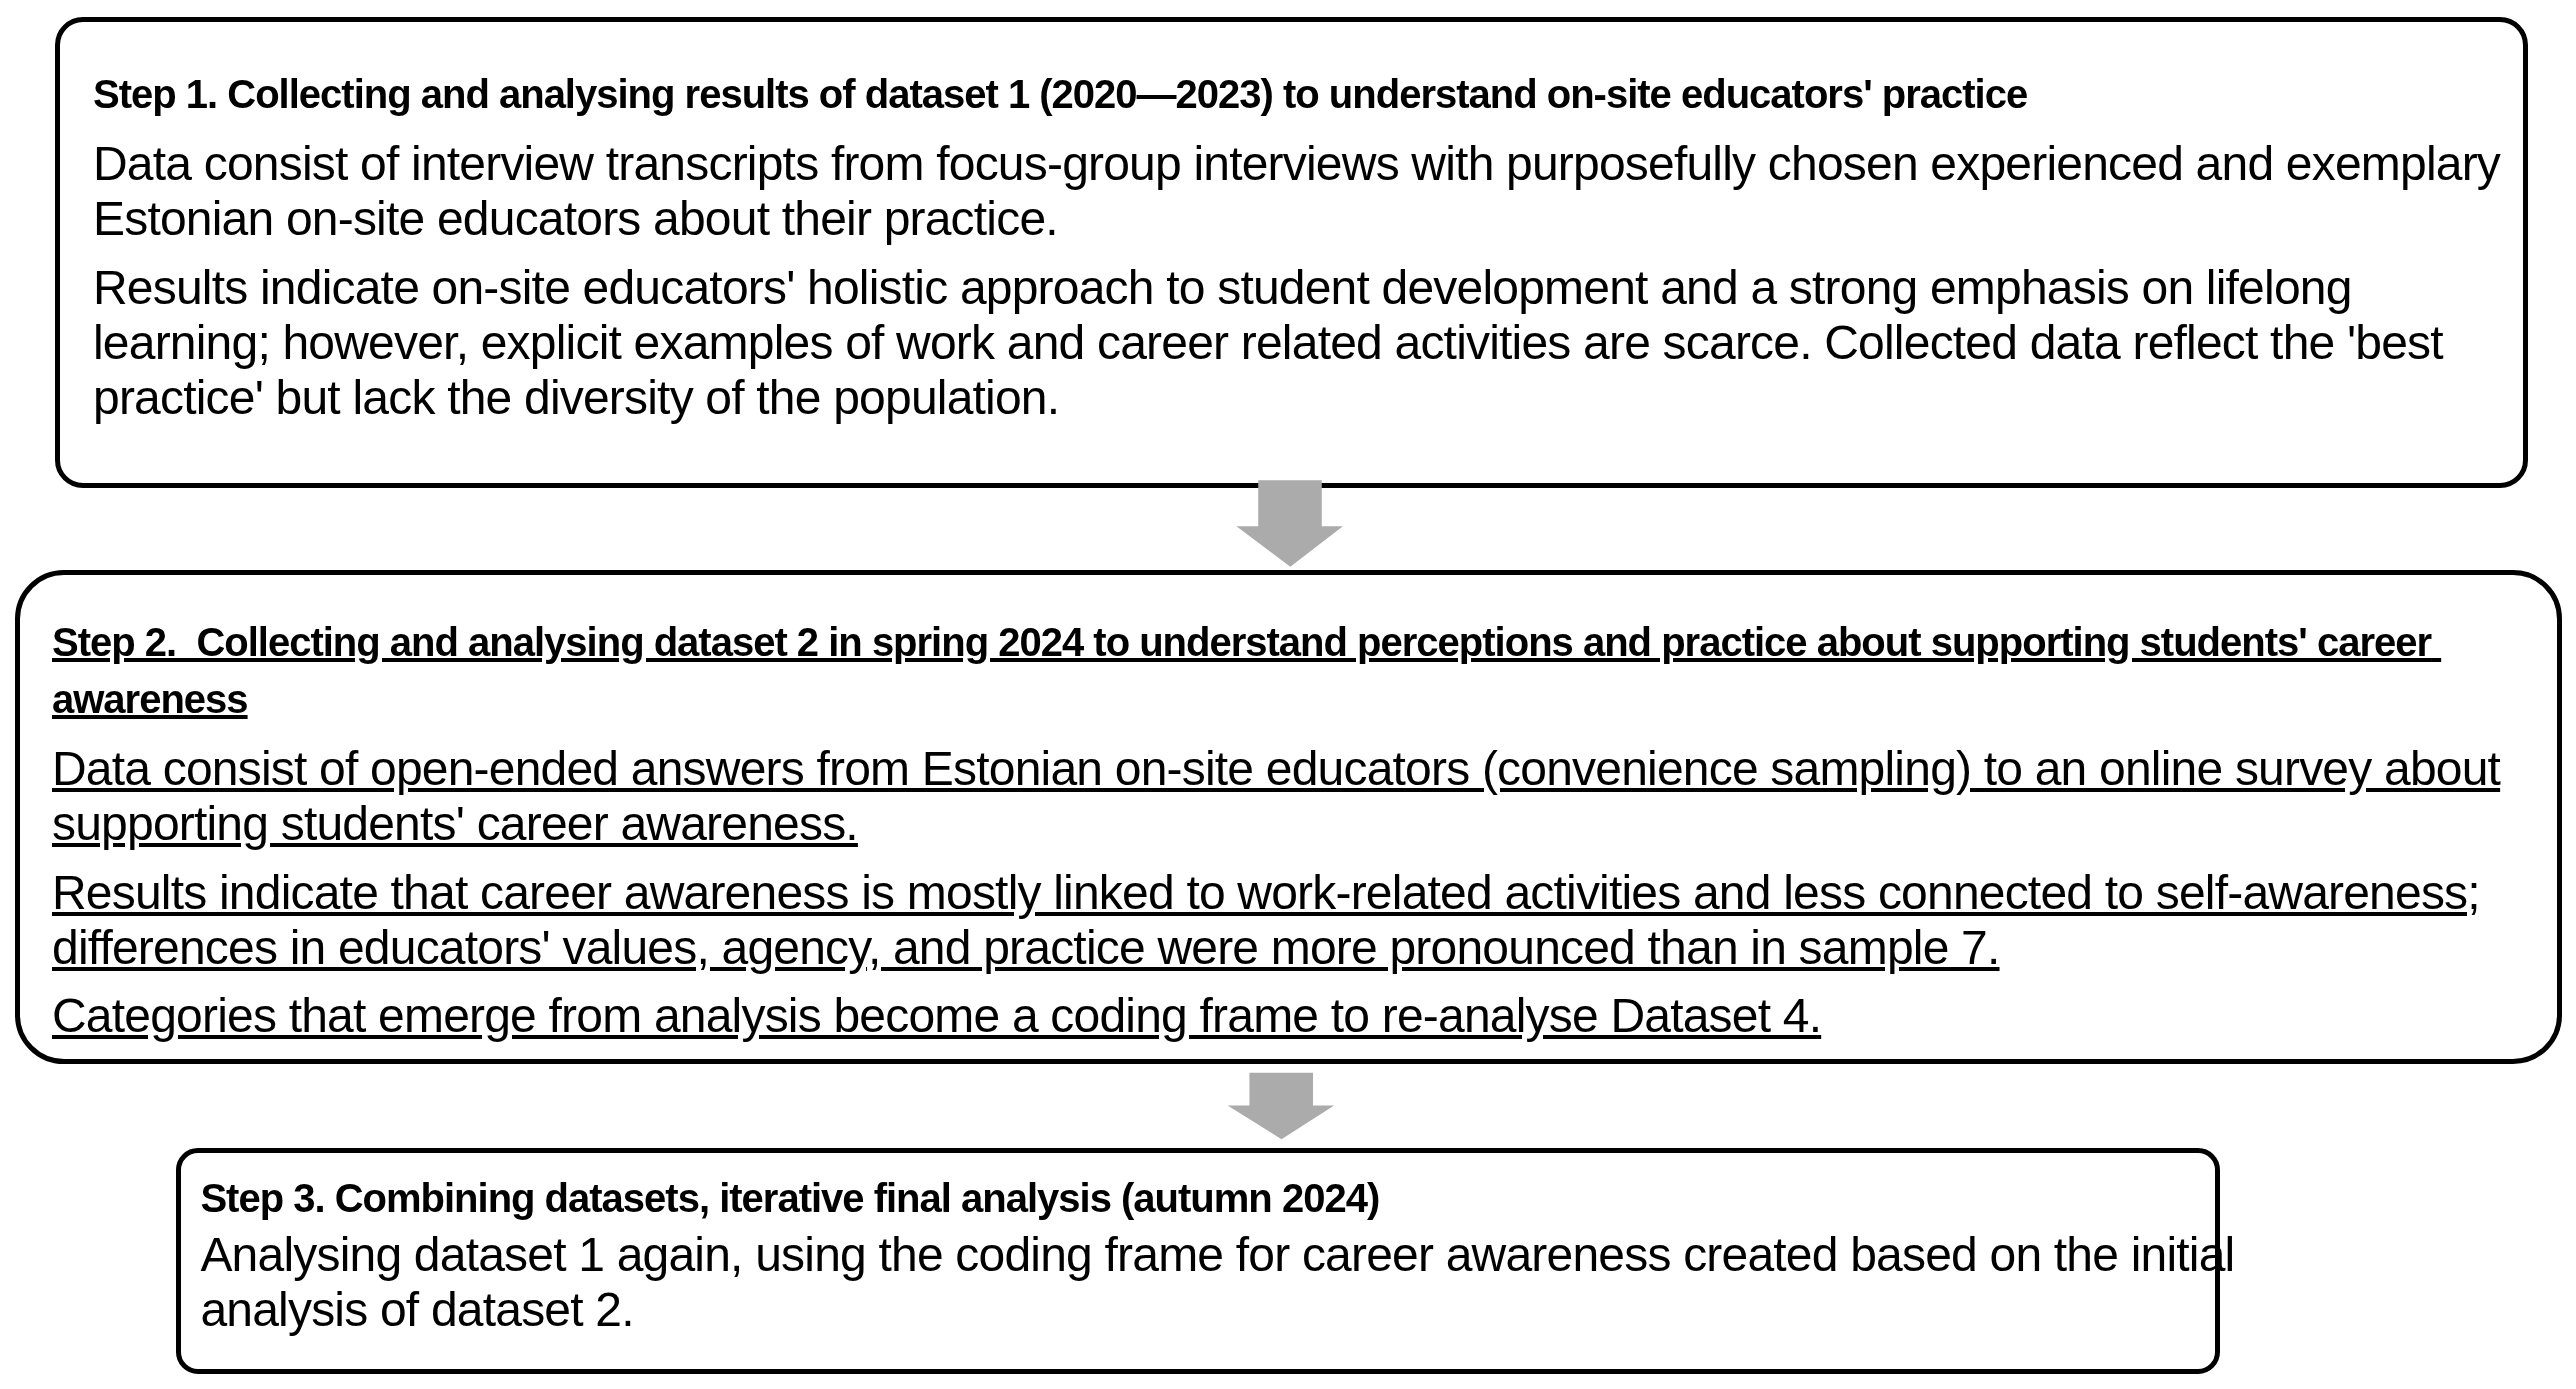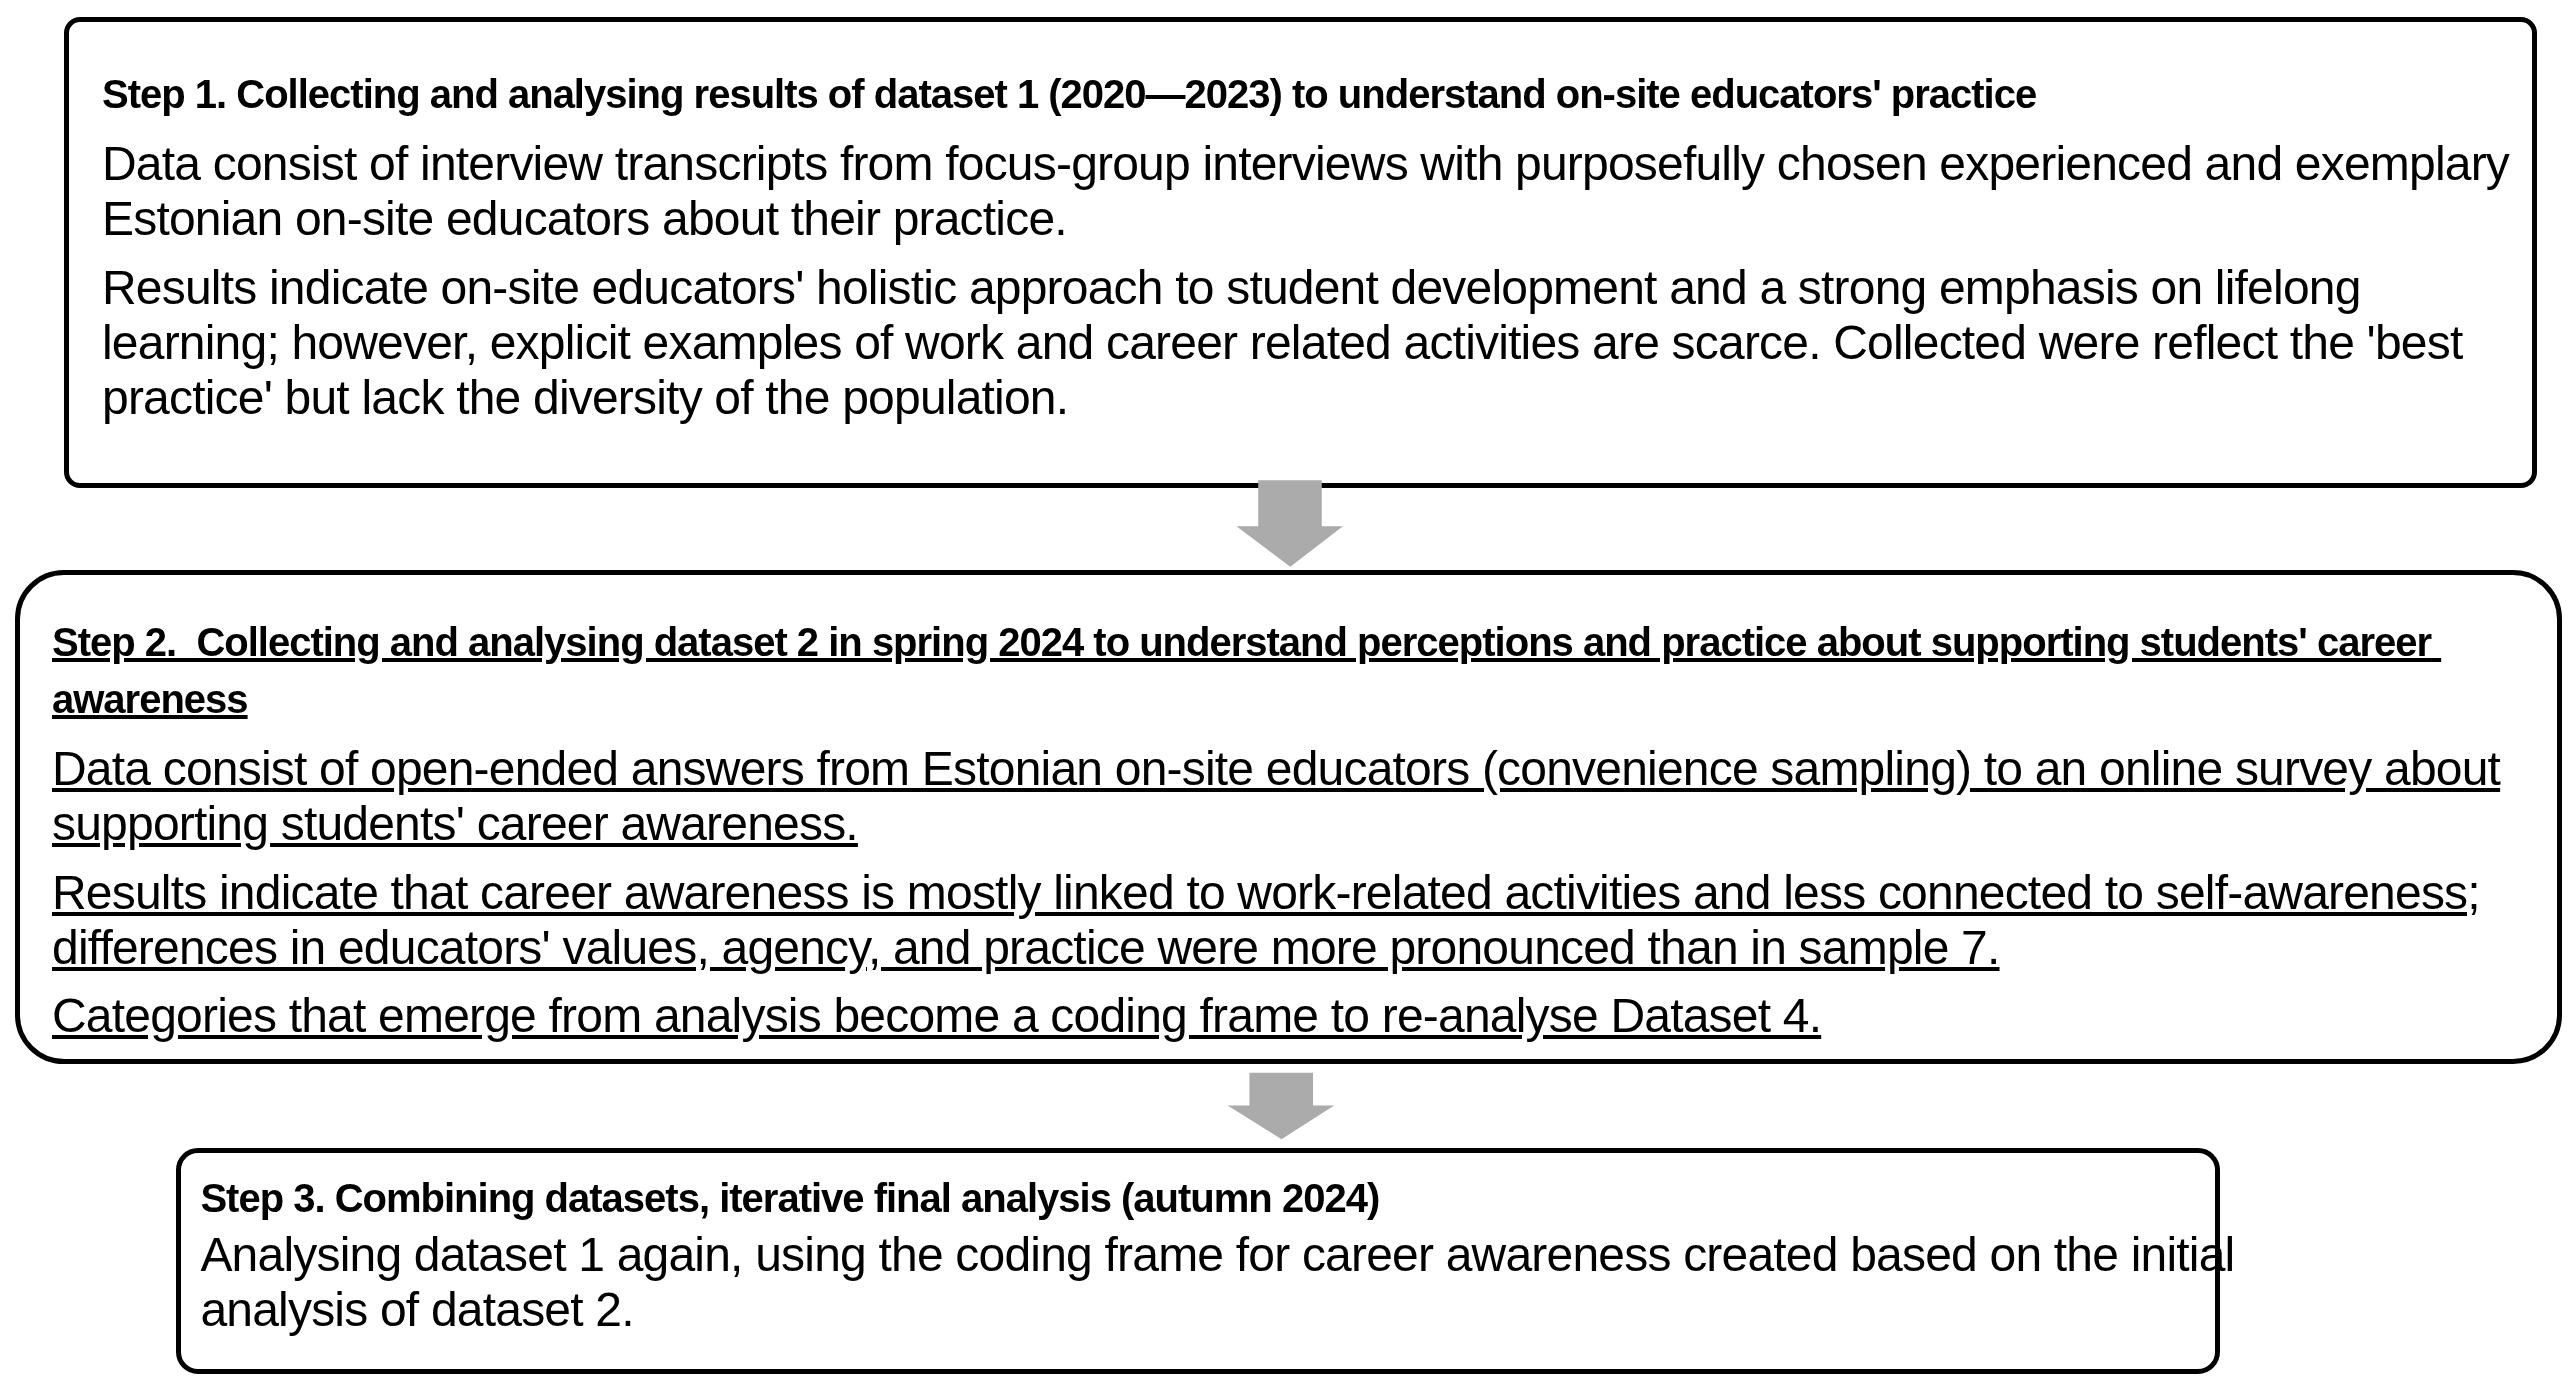--- a/index.html
+++ b/index.html
@@ -15,22 +15,22 @@
       font-family: "Liberation Sans", "DejaVu Sans", sans-serif;
       color: #000000;
     }
     .step-box {
       position: absolute;
       box-sizing: border-box;
       border: 5.5px solid #000000;
       background: #ffffff;
     }
     #step1 {
-      left: 64px; top: 17px; width: 2473px; height: 471px;
-      border-radius: 16px;
+      left: 55px; top: 17px; width: 2473px; height: 471px;
+      border-radius: 28px;
       padding: 44px 18px 0 33px;
     }
     #step2 {
       left: 15px; top: 570px; width: 2547px; height: 494px;
       border-radius: 49px;
       padding: 39px 0 0 32px;
       text-decoration: underline;
     }
     #step3 {
       left: 176px; top: 1148px; width: 2044px; height: 226px;
@@ -60,21 +60,21 @@
     }
     #arrow1 { left: 1231px; top: 479px; width: 118px; height: 91px; }
     #arrow2 { left: 1224px; top: 1070px; width: 115px; height: 72px; }
   </style>
 </head>
 <body>
 
 <div class="step-box" id="step1">
   <p class="step-title">Step 1. Collecting and analysing results of dataset 1 (2020—2023) to understand on-site educators' practice</p>
   <p class="step-para">Data consist of interview transcripts from focus-group interviews with purposefully chosen experienced and exemplary Estonian on-site educators about their practice.</p>
-  <p class="step-para">Results indicate on-site educators' holistic approach to student development and a strong emphasis on lifelong learning; however, explicit examples of work and career related activities are scarce. Collected were reflect the 'best practice' but lack the diversity of the population.</p>
+  <p class="step-para">Results indicate on-site educators' holistic approach to student development and a strong emphasis on lifelong learning; however, explicit examples of work and career related activities are scarce. Collected data reflect the 'best practice' but lack the diversity of the population.</p>
 </div>
 
 <svg class="arrow" id="arrow1" viewBox="0 0 195 150">
   <polygon points="45,2 150,2 150,78 185,78 98,145 9,78 45,78" fill="#ababab"></polygon>
 </svg>
 
 <div class="step-box" id="step2">
   <p class="step-title">Step 2.  Collecting and analysing dataset 2 in spring 2024 to understand perceptions and practice about supporting students' career awareness</p>
   <p class="step-para">Data consist of open-ended answers from Estonian on-site educators (convenience sampling) to an online survey about supporting students' career awareness.</p>
   <p class="step-para">Results indicate that career awareness is mostly linked to work-related activities and less connected to self-awareness; differences in educators' values, agency, and practice were more pronounced than in sample 7.</p>

